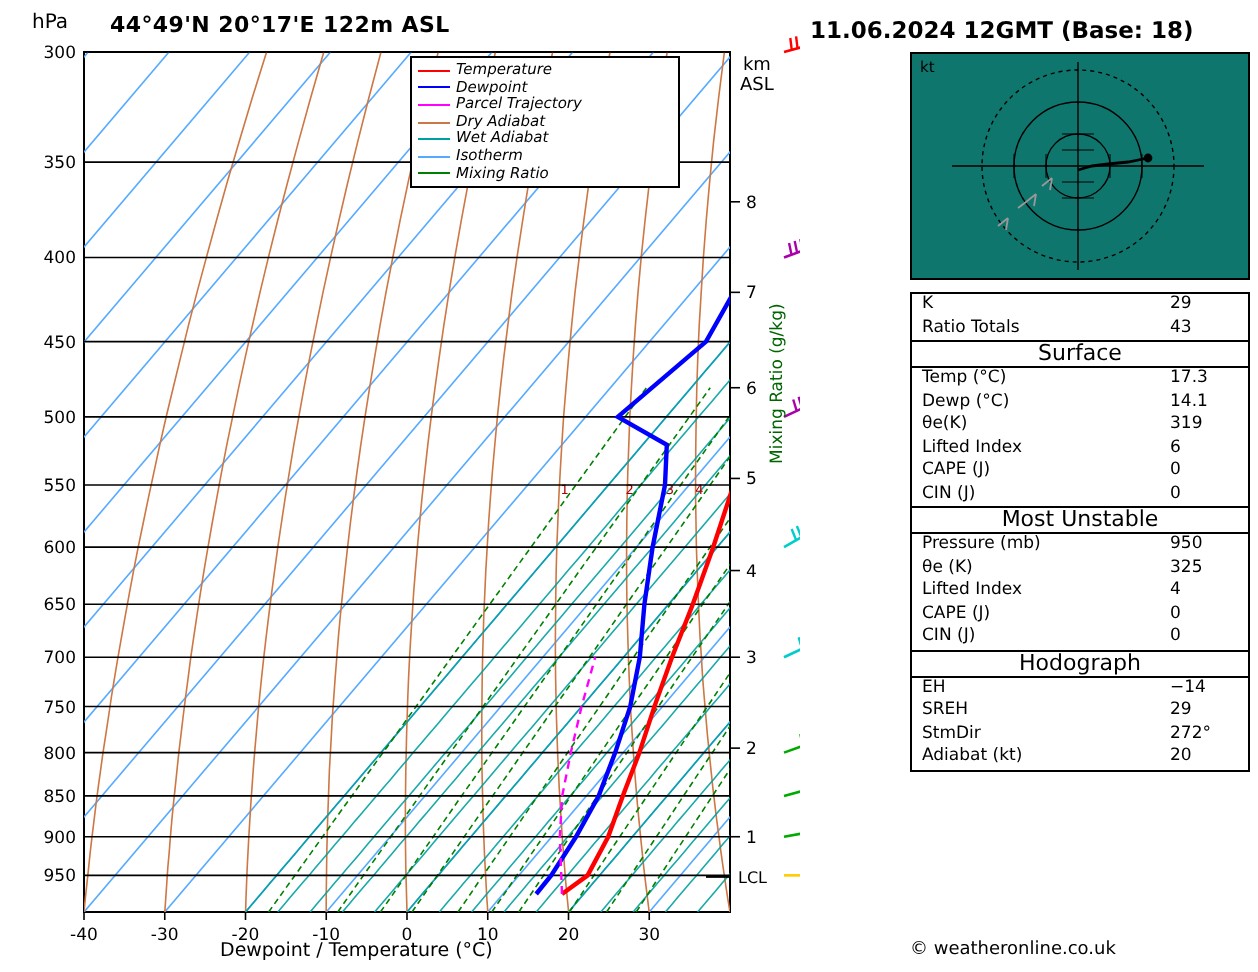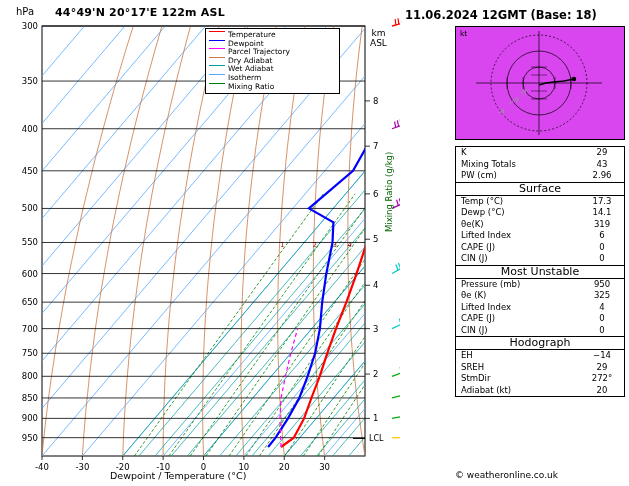--- a/index.html
+++ b/index.html
@@ -6,36 +6,36 @@
   body{width:629px;height:486px;background:#ffffff;font-family:"DejaVu Sans",sans-serif;overflow:hidden;position:relative;}
   .root{position:absolute;left:0;top:0;width:629px;height:486px;border-radius:19px;}
 
   
   #skewt{position:absolute;left:0;top:0;width:400px;height:486px;}
   .hpa-label{position:absolute;left:16px;top:6px;font-size:10px;color:#000;}
   .station{position:absolute;left:55px;top:6px;font-size:11px;color:#000;font-weight:bold;letter-spacing:0.2px;}
   .kmasl{position:absolute;left:370px;top:4px;font-size:9px;color:#000;line-height:10px;text-align:center;margin-top:24px;}
 
   .legend{position:absolute;left:205px;top:28px;width:127px;border:1px solid #000;background:#fff;padding:2px 3px;font-size:7.5px;line-height:8.6px;color:#000;}
-  .legend div{white-space:nowrap;display:flex;align-items:flex-start;}
+  .legend div{white-space:nowrap;display:flex;align-items:center;font-style:italic;}
   .legend i{display:inline-block;width:16px;height:0;border-top-width:1.6px;border-top-style:solid;margin-right:3px;}
 
   .mixlabel{position:absolute;left:384px;top:232px;transform:rotate(-90deg);transform-origin:left top;font-size:8.5px;color:#006400;white-space:nowrap;}
   .xaxis-title{position:absolute;left:110px;top:470px;font-size:9.5px;color:#000;}
 
   
   #right{position:absolute;left:400px;top:0;width:229px;height:400px;}
   .rtitle{position:absolute;left:5px;top:8px;font-size:11.5px;color:#000;font-weight:bold;}
 
-  .hodo-box{position:absolute;left:55px;top:26px;width:168px;height:112px;border:1px solid #000;background:#d946ef;}
+  .hodo-box{position:absolute;left:55px;top:26px;width:168px;height:112px;border:1px solid #000;background:#0f766e;}
   .hodo-kt{position:absolute;left:4px;top:2px;font-size:7.5px;color:#000;}
 
   .tbl{position:absolute;left:55px;top:146px;width:168px;border:1px solid #000;background:#fff;font-size:8.5px;color:#000;}
   .trow{display:flex;justify-content:space-between;padding:0 5px;line-height:11.5px;}
-  .trow span:last-child{text-align:center;min-width:34px;}
+  .trow span:last-child{text-align:left;min-width:34px;}
   .thead{text-align:center;line-height:12px;border-top:1px solid #000;border-bottom:1px solid #000;font-size:11px;}
   .copy{position:absolute;left:455px;top:470px;font-size:9px;color:#000;}
 </style>
 </head>
 <body>
 
 <div class="root">
 
   <div id="skewt">
     <div class="hpa-label">hPa</div>
@@ -316,26 +316,22 @@
         </g>
       </svg>
     </div>
 
     <div class="tbl">
       <div class="trow">
           <span>K</span>
           <span>29</span>
         </div>
       <div class="trow">
-          <span>Mixing Totals</span>
+          <span>Ratio Totals</span>
           <span>43</span>
-        </div>
-      <div class="trow">
-          <span>PW (cm)</span>
-          <span>2.96</span>
         </div>
 
       <div class="thead">Surface</div>
       <div class="trow">
           <span>Temp (°C)</span>
           <span>17.3</span>
         </div>
       <div class="trow">
           <span>Dewp (°C)</span>
           <span>14.1</span>

